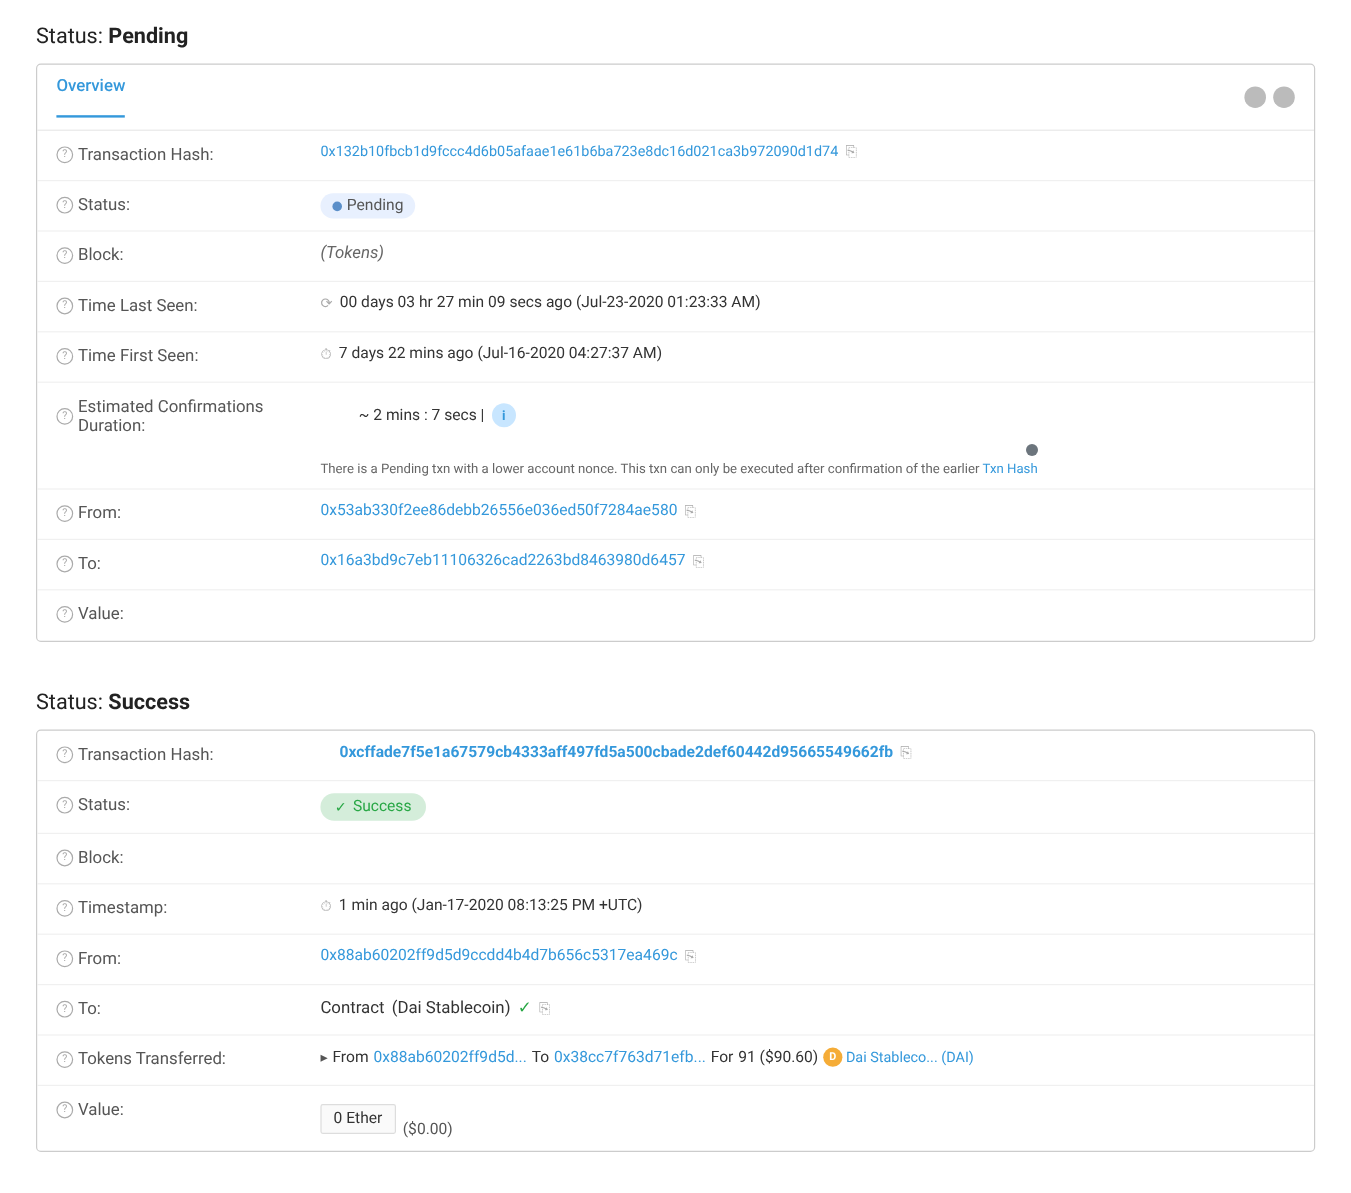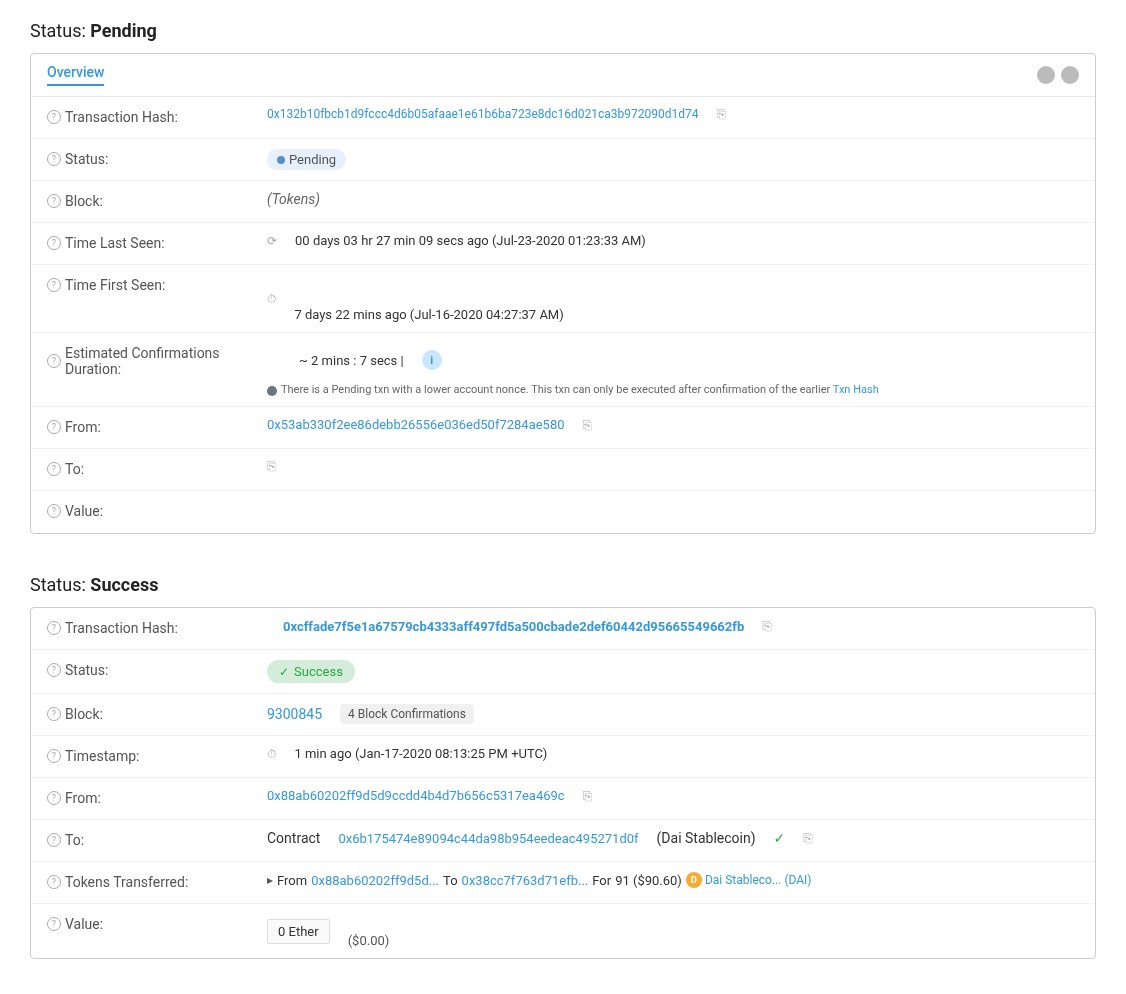--- a/index.html
+++ b/index.html
@@ -30,21 +30,21 @@
       border-bottom: 1px solid #e8e8e8;
       display: flex;
       justify-content: space-between;
       align-items: center;
     }
     .tab-overview {
       color: #3498db;
       font-size: 14px;
       font-weight: 500;
       border-bottom: 2px solid #3498db;
-      padding-bottom: 4px;
+      padding-bottom: 16px;
     }
     .header-circles {
       display: flex;
       gap: 6px;
     }
     .circle-btn {
       width: 18px;
       height: 18px;
       border-radius: 50%;
       background: #bbb;
@@ -79,21 +79,21 @@
       justify-content: center;
       font-size: 9px;
       color: #aaa;
       flex-shrink: 0;
     }
     .value-col {
       flex: 1;
       color: #333;
       display: flex;
       align-items: center;
-      gap: 18px;
+      gap: 6px;
       flex-wrap: wrap;
     }
     .badge-pending {
       background: #e8f0fe;
       color: #555;
       border-radius: 20px;
       padding: 3px 10px;
       font-size: 13px;
       display: inline-flex;
       align-items: center;
@@ -146,20 +146,21 @@
       font-size: 13px;
       color: #333;
     }
     .info-note {
       font-size: 11px;
       color: #666;
       margin-top: 2px;
       display: flex;
       align-items: flex-end;
       gap: 4px;
+      flex-direction: column;
     }
     .info-dot {
       width: 10px;
       height: 10px;
       border-radius: 50%;
       background: #6c757d;
       display: inline-block;
       margin-top: 1px;
       flex-shrink: 0;
     }
@@ -265,21 +266,21 @@
     </div>
   </div>
 
   <div class="row">
     <div class="label-col">
       <span class="help-icon">?</span>
       <span>Time First Seen:</span>
     </div>
     <div class="value-col">
       <span class="clock-icon">⏱</span>
-      <span style="font-size:13px;margin-top:32px;">7 days 22 mins ago (Jul-16-2020 04:27:37 AM)</span>
+      <span style="font-size:13px;">7 days 22 mins ago (Jul-16-2020 04:27:37 AM)</span>
     </div>
   </div>
 
   <div class="row" style="flex-direction:column; align-items:flex-start;">
     <div style="display:flex; width:100%;">
       <div class="label-col">
         <span class="help-icon">?</span>
         <span>Estimated Confirmations Duration:</span>
       </div>
       <div class="value-col">
@@ -305,20 +306,21 @@
       <span class="copy-icon">⎘</span>
     </div>
   </div>
 
   <div class="row">
     <div class="label-col">
       <span class="help-icon">?</span>
       <span>To:</span>
     </div>
     <div class="value-col">
+      <span class="link" style="font-size:13px;">0x16a3bd9c7eb11106326cad2263bd8463980d6457</span>
       <span class="copy-icon">⎘</span>
     </div>
   </div>
 
   <div class="row">
     <div class="label-col">
       <span class="help-icon">?</span>
       <span>Value:</span>
     </div>
   </div>
@@ -350,24 +352,20 @@
     <div class="value-col">
       <span class="badge-success">Success</span>
     </div>
   </div>
 
   <div class="row">
     <div class="label-col">
       <span class="help-icon">?</span>
       <span>Block:</span>
     </div>
-    <div class="value-col">
-      <span class="link">9300845</span>
-      <span class="block-badge">4 Block Confirmations</span>
-    </div>
   </div>
 
   <div class="row">
     <div class="label-col">
       <span class="help-icon">?</span>
       <span>Timestamp:</span>
     </div>
     <div class="value-col">
       <span class="clock-icon">⏱</span>
       <span style="font-size:13px;">1 min ago (Jan-17-2020 08:13:25 PM +UTC)</span>
@@ -385,21 +383,20 @@
     </div>
   </div>
 
   <div class="row">
     <div class="label-col">
       <span class="help-icon">?</span>
       <span>To:</span>
     </div>
     <div class="value-col">
       <span style="color:#333;text-align:right;">Contract</span>
-      <span class="link" style="font-size:13px;">0x6b175474e89094c44da98b954eedeac495271d0f</span>
       <span style="color:#333;">(Dai Stablecoin)</span>
       <span class="green-check">✓</span>
       <span class="copy-icon">⎘</span>
     </div>
   </div>
 
   <div class="row">
     <div class="label-col">
       <span class="help-icon">?</span>
       <span>Tokens Transferred:</span>

